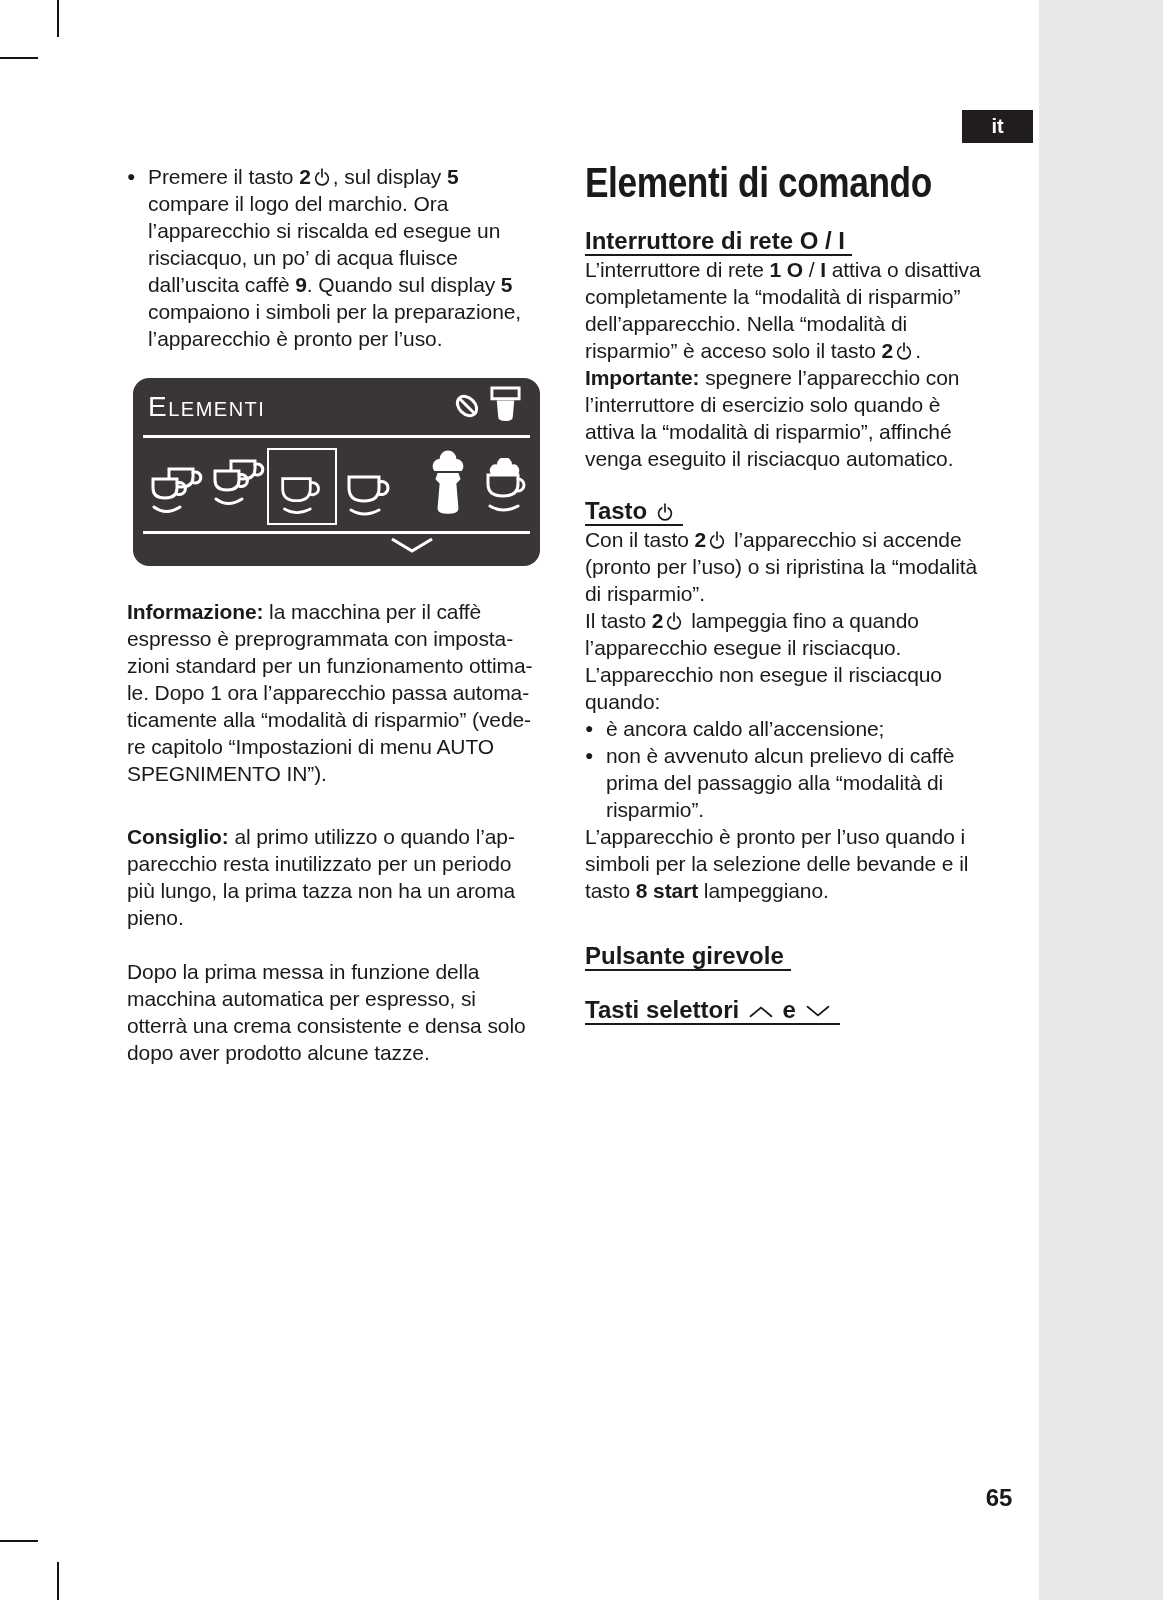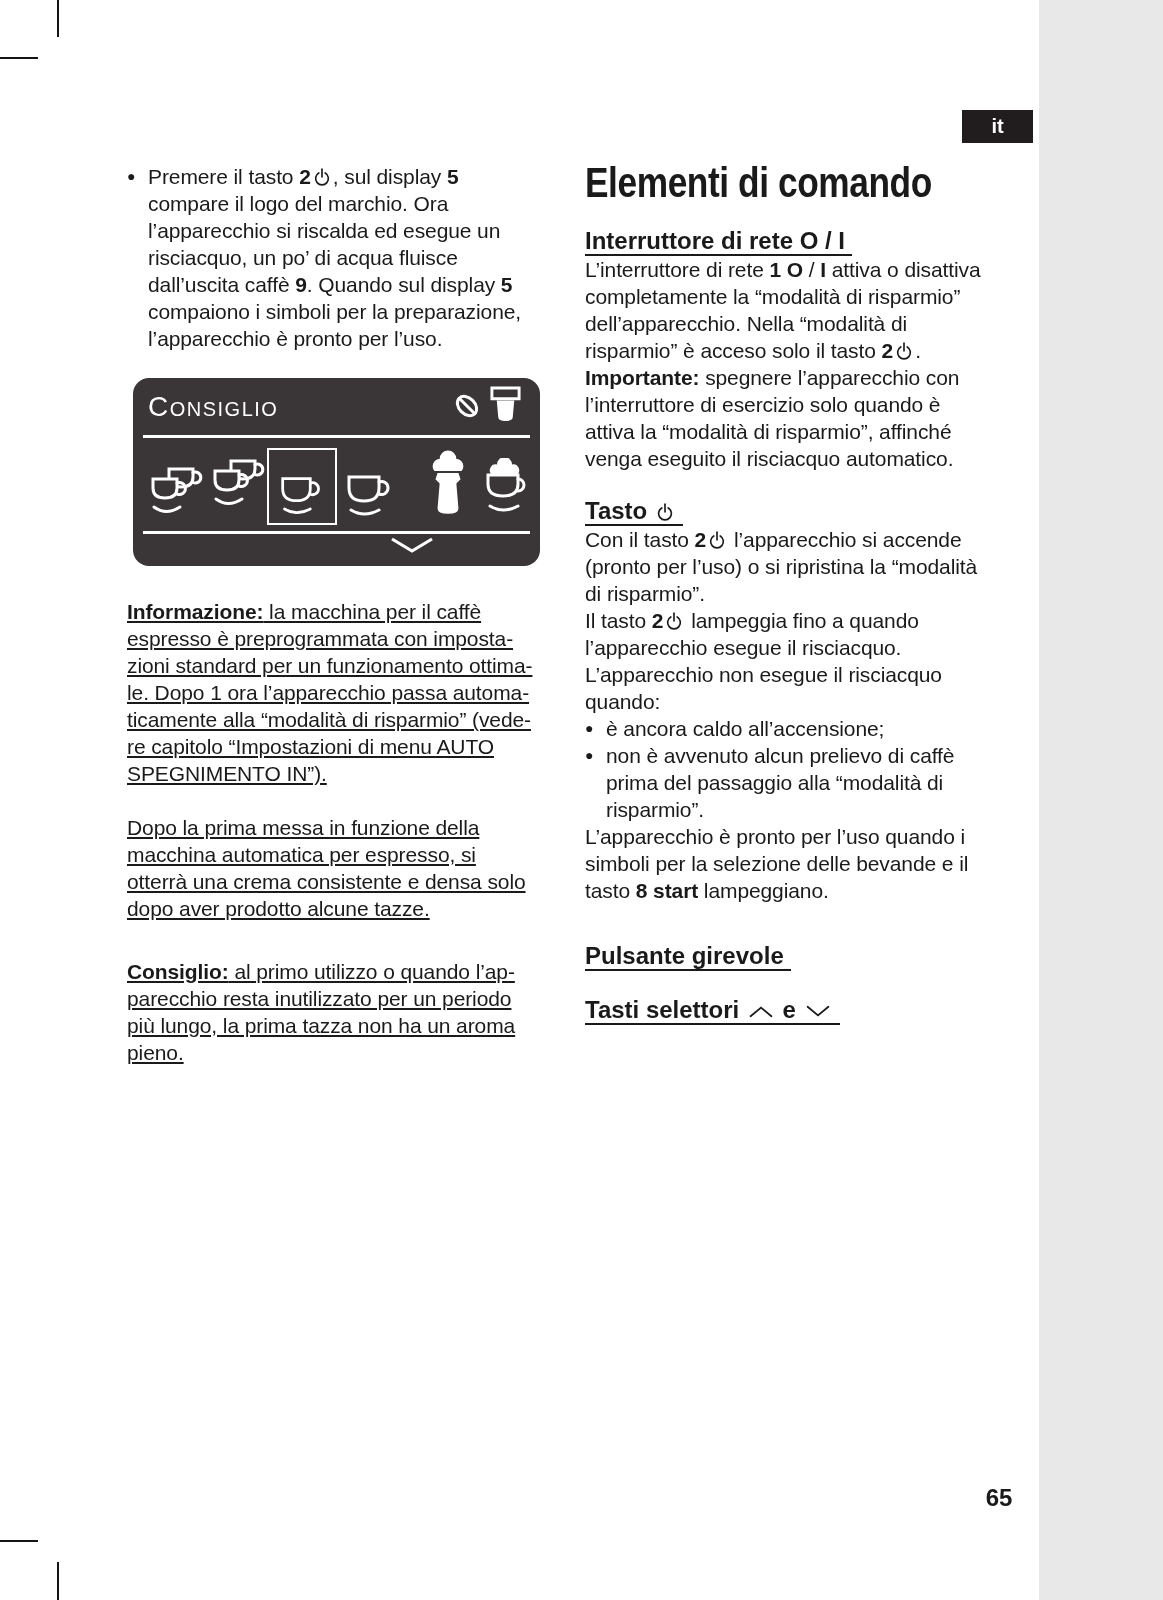--- a/index.html
+++ b/index.html
@@ -6,21 +6,21 @@
   #page{position:relative;width:1039px;height:1600px;background:#ffffff;overflow:hidden;
         font-family:"Liberation Sans",sans-serif;color:#1a1a1a;}
   
   .cm{position:absolute;background:#151515;}
   
   .badge{position:absolute;left:962px;top:110px;width:71px;height:33px;background:#211d1e;
          color:#fff;font-weight:bold;font-size:20px;line-height:33px;text-align:center;}
   
   .col-left{position:absolute;left:127px;top:163px;width:470px;}
   .col-right{position:absolute;left:585px;top:158px;width:470px;}
-  p{margin:0;text-decoration:underline;}
+  p{margin:0;}
   .body{font-size:21px;line-height:27px;letter-spacing:-0.1px;}
   b{font-weight:700;}
   .bullet-row{display:flex;}
   .bullet-marker{width:21px;flex:0 0 21px;font-size:14px;line-height:27px;}
   
   .title{margin:0;font-size:43px;font-weight:bold;letter-spacing:-0.5px;white-space:nowrap;
          transform:scaleX(0.82);transform-origin:0 0;line-height:49px;height:49px;}
   .sec-h{font-weight:bold;font-size:24px;line-height:27px;display:inline-block;
          border-bottom:2.3px solid #1a1a1a;padding-right:7px;}
   .sec{margin:0;}
@@ -81,21 +81,21 @@
 
     <div class="bullet-row">
       <span class="bullet-marker">●</span>
       <div class="body">Premere il tasto <b>2</b><svg class="ic ic-power" viewBox="0 0 24 24">
             <path d="M12 1.5 V12"></path>
             <path d="M7.75 6.64 A8.5 8.5 0 1 0 16.25 6.64"></path>
           </svg>, sul display <b>5</b><br>compare il logo del marchio. Ora<br>l’apparecchio si riscalda ed esegue un<br>risciacquo, un po’ di acqua fluisce<br>dall’uscita caffè <b>9</b>. Quando sul display <b>5</b><br>compaiono i simboli per la preparazione,<br>l’apparecchio è pronto per l’uso.</div>
     </div>
 
     <div class="panel">
-      <span class="panel-title">Consiglio</span>
+      <span class="panel-title">Elementi</span>
 
       <svg class="p-bean" viewBox="0 0 32 32">
         <g transform="rotate(-45 16 16)">
           <ellipse class="st" cx="16" cy="16" rx="8" ry="11"></ellipse>
           <path class="st" d="M16 5 V27"></path>
         </g>
       </svg>
       <svg class="p-container" viewBox="0 0 34 40">
         <path class="st" d="M3 3 H31 V14 H3 Z"></path>
         <path class="fl" d="M8 16 H26 L24.5 33 Q24.5 37 17 37 Q9.5 37 9.5 33 Z"></path>
@@ -142,22 +142,22 @@
       </svg>
 
       <div class="p-line p-line2"></div>
 
       <svg class="p-chev" viewBox="0 0 46 18">
         <path d="M3 3 L23 15 L43 3"></path>
       </svg>
     </div>
 
     <p class="body mt-info"><b>Informazione:</b> la macchina per il caffè<br>espresso è preprogrammata con imposta-<br>zioni standard per un funzionamento ottima-<br>le. Dopo 1 ora l’apparecchio passa automa-<br>ticamente alla “modalità di risparmio” (vede-<br>re capitolo “Impostazioni di menu AUTO<br>SPEGNIMENTO IN”).</p>
+    <p class="body mt-cons"><b>Consiglio:</b> al primo utilizzo o quando l’ap-<br>parecchio resta inutilizzato per un periodo<br>più lungo, la prima tazza non ha un aroma<br>pieno.</p>
     <p class="body mt-after">Dopo la prima messa in funzione della<br>macchina automatica per espresso, si<br>otterrà una crema consistente e densa solo<br>dopo aver prodotto alcune tazze.</p>
-    <p class="body mt-cons"><b>Consiglio:</b> al primo utilizzo o quando l’ap-<br>parecchio resta inutilizzato per un periodo<br>più lungo, la prima tazza non ha un aroma<br>pieno.</p>
   </div>
 
   <div class="col-right">
     <h1 class="title">Elementi di comando</h1>
 
     <div class="sec mt-s1">
       <span class="sec-h">Interruttore di rete O / I</span>
       <div class="body">L’interruttore di rete <b>1 O</b> / <b>I</b> attiva o disattiva<br>completamente la “modalità di risparmio”<br>dell’apparecchio. Nella “modalità di<br>risparmio” è acceso solo il tasto <b>2</b><svg class="ic ic-power" viewBox="0 0 24 24">
             <path d="M12 1.5 V12"></path>
             <path d="M7.75 6.64 A8.5 8.5 0 1 0 16.25 6.64"></path>

